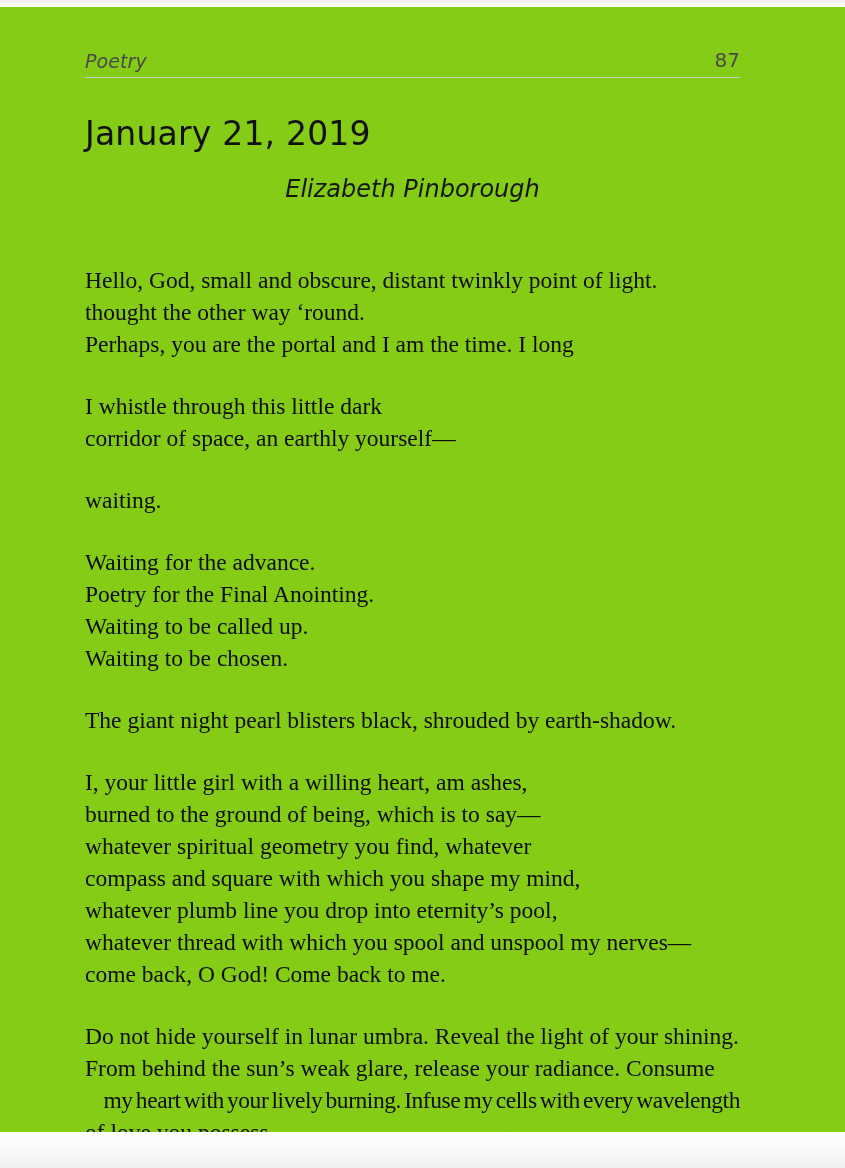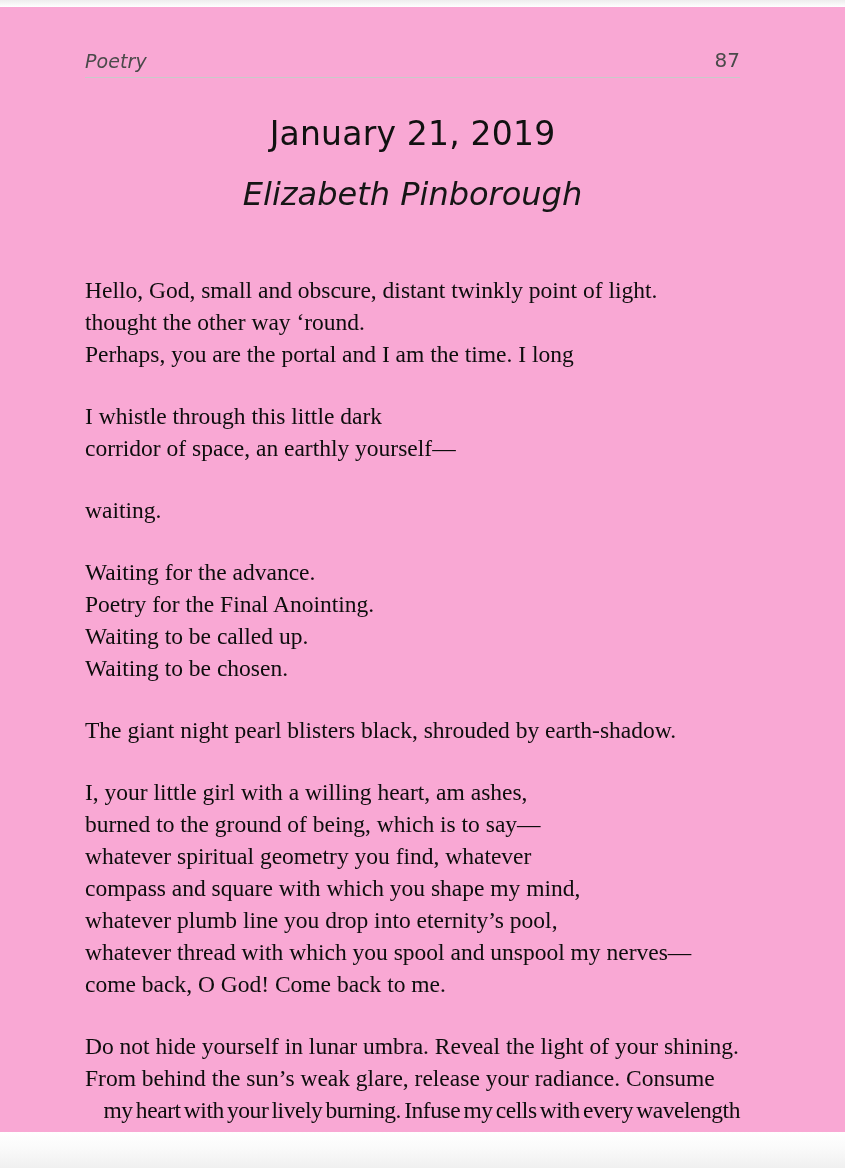--- a/index.html
+++ b/index.html
@@ -11,21 +11,21 @@
     height: 1168px;
     background: #fbfbfb;
     font-family: "Liberation Serif", "DejaVu Serif", serif;
     overflow: hidden;
   }
 
   .page {
     position: relative;
     width: 845px;
     height: 1168px;
-    background: #f9a8d4;
+    background: #84cc16;
     box-sizing: border-box;
     padding: 0;
   }
 
   
   .edge-top {
     position: absolute;
     top: 0; left: 0; right: 0;
     height: 7px;
     background: linear-gradient(to bottom, #ededed 0%, #f7f7f7 55%, #ffffff 100%);
@@ -65,29 +65,28 @@
     font-size: 20px;
     color: #4a4a4a;
     margin-left: 8px;
   }
 
   
   .poem-title {
     font-family: "DejaVu Sans", "Liberation Sans", sans-serif;
     font-size: 33px;
     font-weight: 400;
-    text-align: center;
     color: #111111;
     margin-top: 36px;
     letter-spacing: 0.2px;
   }
   .poem-author {
     font-family: "DejaVu Sans", "Liberation Sans", sans-serif;
     font-style: italic;
-    font-size: 32px;
+    font-size: 24px;
     font-weight: 400;
     text-align: center;
     color: #161616;
     margin-top: 13px;
   }
 
   
   .poem-body {
     margin-top: 61px;
     font-family: "Liberation Serif", "DejaVu Serif", serif;

